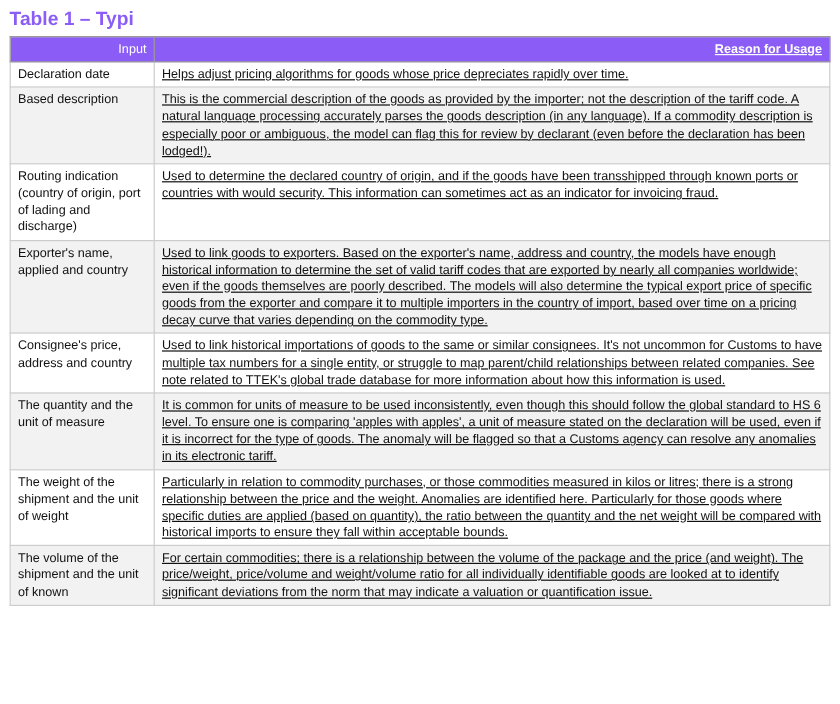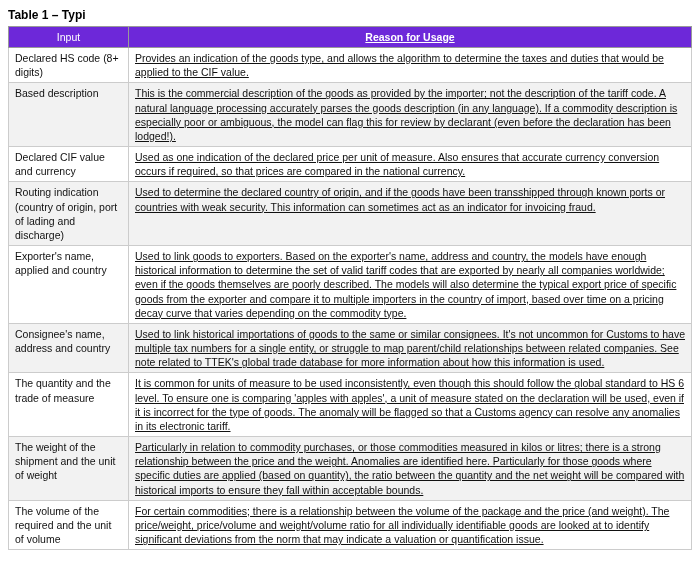--- a/index.html
+++ b/index.html
@@ -16,37 +16,37 @@
       min-height: 587px;
       overflow-x: hidden;
     }
 
     .page-container {
       width: 700px;
       padding: 8px 8px 8px 8px;
     }
 
     .table-title {
-      font-size: 12px;
+      font-size: 16px;
       font-weight: bold;
       margin-bottom: 4px;
-      color: #000000;
+      color: #8b5cf6;
     }
 
     table {
       width: 100%;
       border-collapse: collapse;
       font-size: 10.5px;
     }
 
     thead tr th {
-      background-color: #6d28d9;
+      background-color: #8b5cf6;
       color: #fff;
       padding: 4px 6px;
-      text-align: center;
+      text-align: right;
       font-weight: bold;
       border: 1px solid #999;
     }
 
     tbody tr td {
       padding: 3px 6px;
       border: 1px solid #ccc;
       vertical-align: top;
       line-height: 1.35;
       color: #111;
@@ -77,51 +77,47 @@
 <div class="page-container">
   <div class="table-title">Table 1 – Typi</div>
   <table>
     <thead>
       <tr>
         <th class="input-col">Input</th>
         <th class="reason-col">Reason for Usage</th>
       </tr>
     </thead>
     <tbody id="table-body">
-        <tr>
-          <td class="input-col">Declared HS code (8+ digits)</td>
-          <td class="reason-col">Provides an indication of the goods type, and allows the algorithm to determine the taxes and duties that would be applied to the CIF value.</td>
+    <tr>
+          <td class="input-col">Declaration date</td>
+          <td class="reason-col">Helps adjust pricing algorithms for goods whose price depreciates rapidly over time.</td>
         </tr>
         <tr>
           <td class="input-col">Based description</td>
           <td class="reason-col">This is the commercial description of the goods as provided by the importer; not the description of the tariff code. A natural language processing accurately parses the goods description (in any language). If a commodity description is especially poor or ambiguous, the model can flag this for review by declarant (even before the declaration has been lodged!).</td>
         </tr>
         <tr>
-          <td class="input-col">Declared CIF value and currency</td>
-          <td class="reason-col">Used as one indication of the declared price per unit of measure. Also ensures that accurate currency conversion occurs if required, so that prices are compared in the national currency.</td>
-        </tr>
-        <tr>
           <td class="input-col">Routing indication (country of origin, port of lading and discharge)</td>
-          <td class="reason-col">Used to determine the declared country of origin, and if the goods have been transshipped through known ports or countries with weak security. This information can sometimes act as an indicator for invoicing fraud.</td>
+          <td class="reason-col">Used to determine the declared country of origin, and if the goods have been transshipped through known ports or countries with would security. This information can sometimes act as an indicator for invoicing fraud.</td>
         </tr>
         <tr>
           <td class="input-col">Exporter's name, applied and country</td>
           <td class="reason-col">Used to link goods to exporters. Based on the exporter's name, address and country, the models have enough historical information to determine the set of valid tariff codes that are exported by nearly all companies worldwide; even if the goods themselves are poorly described. The models will also determine the typical export price of specific goods from the exporter and compare it to multiple importers in the country of import, based over time on a pricing decay curve that varies depending on the commodity type.</td>
         </tr>
         <tr>
-          <td class="input-col">Consignee's name, address and country</td>
+          <td class="input-col">Consignee's price, address and country</td>
           <td class="reason-col">Used to link historical importations of goods to the same or similar consignees. It's not uncommon for Customs to have multiple tax numbers for a single entity, or struggle to map parent/child relationships between related companies. See note related to TTEK's global trade database for more information about how this information is used.</td>
         </tr>
         <tr>
-          <td class="input-col">The quantity and the trade of measure</td>
+          <td class="input-col">The quantity and the unit of measure</td>
           <td class="reason-col">It is common for units of measure to be used inconsistently, even though this should follow the global standard to HS 6 level. To ensure one is comparing 'apples with apples', a unit of measure stated on the declaration will be used, even if it is incorrect for the type of goods. The anomaly will be flagged so that a Customs agency can resolve any anomalies in its electronic tariff.</td>
         </tr>
         <tr>
           <td class="input-col">The weight of the shipment and the unit of weight</td>
           <td class="reason-col">Particularly in relation to commodity purchases, or those commodities measured in kilos or litres; there is a strong relationship between the price and the weight. Anomalies are identified here. Particularly for those goods where specific duties are applied (based on quantity), the ratio between the quantity and the net weight will be compared with historical imports to ensure they fall within acceptable bounds.</td>
         </tr>
         <tr>
-          <td class="input-col">The volume of the required and the unit of volume</td>
+          <td class="input-col">The volume of the shipment and the unit of known</td>
           <td class="reason-col">For certain commodities; there is a relationship between the volume of the package and the price (and weight). The price/weight, price/volume and weight/volume ratio for all individually identifiable goods are looked at to identify significant deviations from the norm that may indicate a valuation or quantification issue.</td>
         </tr>
       </tbody>
   </table>
 </div>
 
 </body></html>

